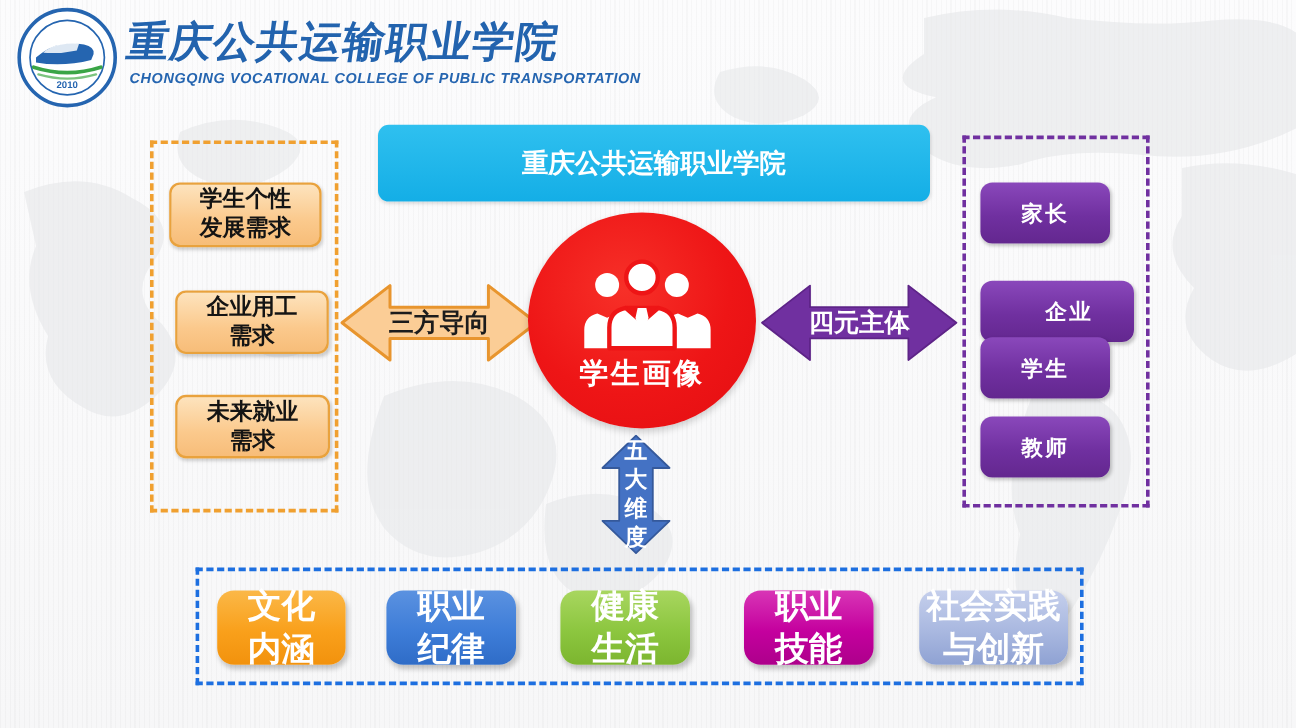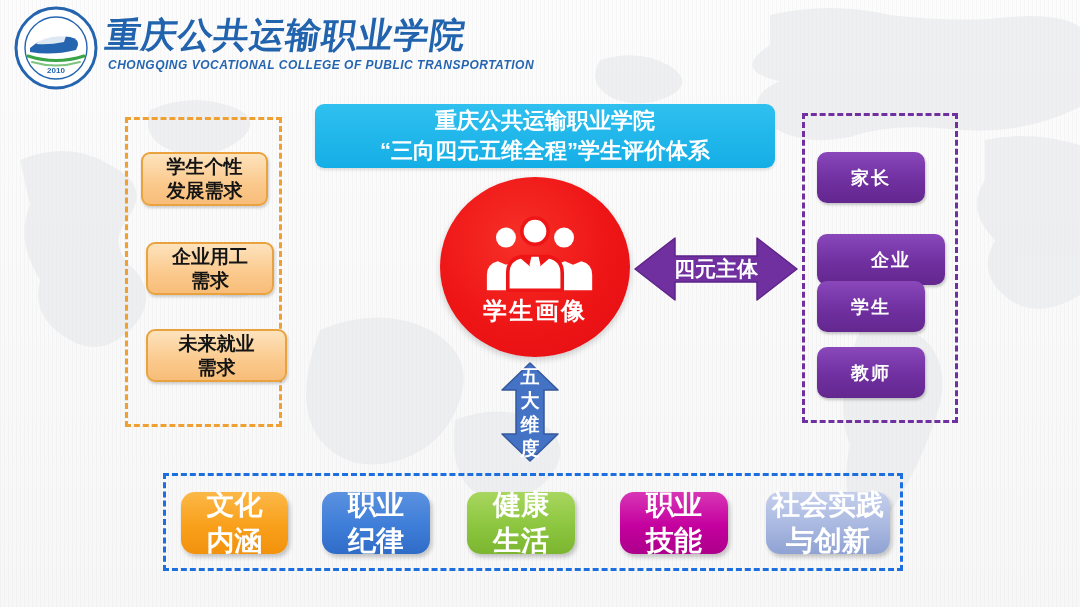--- a/index.html
+++ b/index.html
@@ -45,21 +45,21 @@
   }
   .need-box{
     position:absolute;box-sizing:border-box;border-radius:9px;
     background:linear-gradient(180deg,#fde3bd 0%,#fbc98c 60%,#f7bd79 100%);
     border:2px solid #e9a23d;color:#141414;font-weight:bold;font-size:19px;
     display:flex;flex-direction:column;align-items:center;justify-content:center;
     line-height:1.25;text-align:center;box-shadow:1px 2px 3px rgba(0,0,0,0.18);
   }
   .need-1{left:141px;top:152px;width:127px;height:54px;}
   .need-2{left:146px;top:242px;width:128px;height:53px;}
-  .need-3{left:146px;top:329px;width:141px;height:53px;}
+  .need-3{left:146px;top:329px;width:129px;height:53px;}
 
   
   .h-arrow{position:absolute;top:235px;width:166px;height:68px;}
   .h-arrow svg{position:absolute;left:0;top:0;}
   .h-arrow .lbl{
     position:absolute;left:0;top:0;width:100%;height:100%;
     display:flex;align-items:center;justify-content:center;
     font-size:21px;font-weight:bold;
   }
   .arrow-left{left:283px;}
@@ -143,38 +143,43 @@
       <path d="M14,50 q28,9 56,0" fill="none" stroke="#3aa546" stroke-width="3" stroke-linecap="round"></path>
       <path d="M18,56 q24,7 48,0" fill="none" stroke="#7cc47f" stroke-width="2" stroke-linecap="round"></path>
     </g>
     <text x="42" y="67" text-anchor="middle" font-size="8" font-weight="bold" fill="#2565b0">2010</text>
   </svg>
   <div class="cn-name">重庆公共运输职业学院</div>
   <div class="en-name">CHONGQING VOCATIONAL COLLEGE OF PUBLIC TRANSPORTATION</div>
 
   <div class="banner">
     <div>重庆公共运输职业学院</div>
-    <div>“三向四元五维全程”学生评价体系</div>
   </div>
 
   <div class="left-dash"></div>
 
   <div class="need-box need-1">
     <span>学生个性</span>
     <span>发展需求</span>
   </div>
   <div class="need-box need-2">
     <span>企业用工</span>
     <span>需求</span>
   </div>
   <div class="need-box need-3">
     <span>未来就业</span>
     <span>需求</span>
   </div>
 
+  <div class="h-arrow arrow-left">
+    <svg width="166" height="68" viewBox="0 0 166 68">
+      <polygon points="2,34 42,3 42,21 124,21 124,3 164,34 124,65 124,47 42,47 42,65" fill="#fbcd96" stroke="#e8952e" stroke-width="2.5" stroke-linejoin="round"></polygon>
+    </svg>
+    <div class="lbl">三方导向</div>
+  </div>
 
   <div class="h-arrow arrow-right">
     <svg width="166" height="68" viewBox="0 0 166 68">
       <polygon points="2,34 42,3 42,21 124,21 124,3 164,34 124,65 124,47 42,47 42,65" fill="#7030a0" stroke="#5e2488" stroke-width="1.5" stroke-linejoin="round"></polygon>
     </svg>
     <div class="lbl">四元主体</div>
   </div>
 
   <div class="circle">
     <svg class="people" viewBox="0 0 130 86">

